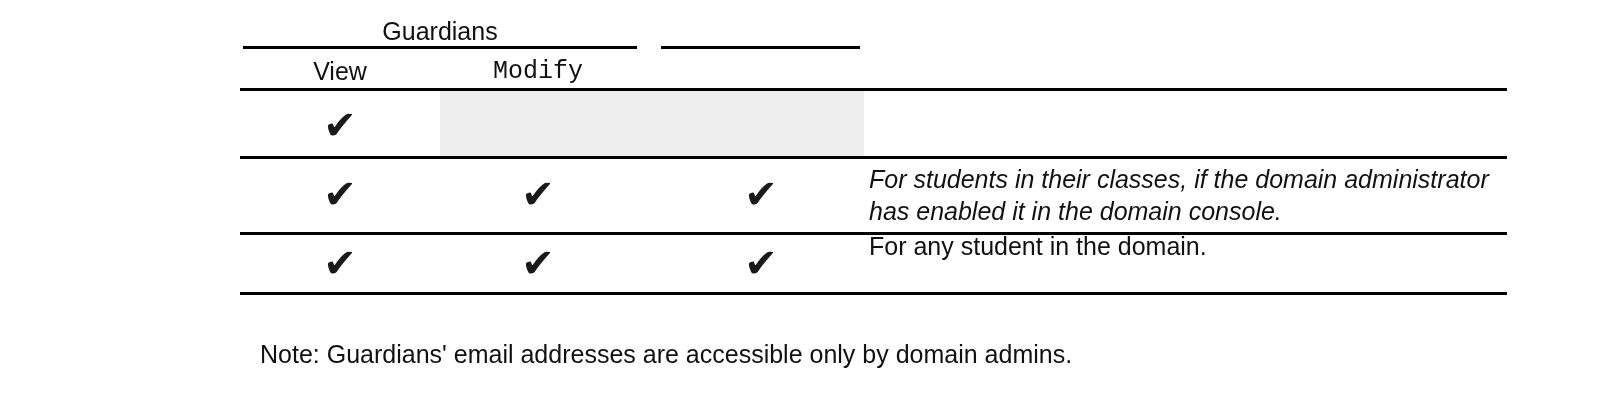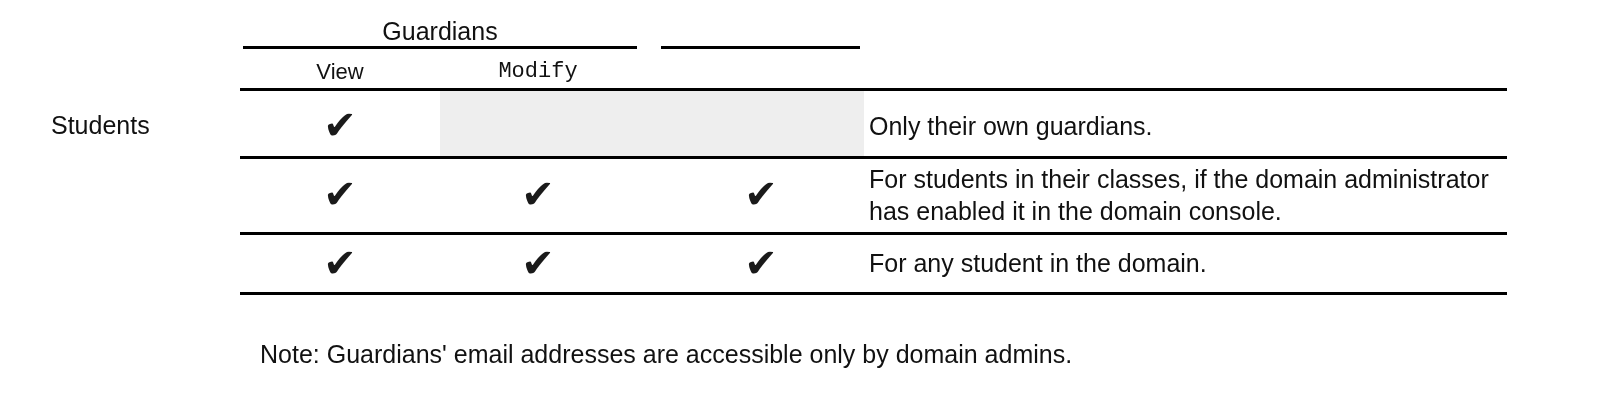--- a/index.html
+++ b/index.html
@@ -55,21 +55,21 @@
     font-size: 40px;
     line-height: 40px;
     transform: translateX(-50%);
     color: #1a1a1a;
     font-family: "DejaVu Sans", sans-serif;
     font-weight: 700;
   }
 
   
   .group-label { font-size: 25px; }
-  .col-label   { font-size: 22px; }
+  .col-label   { font-size: 25px; }
   .row-label   { font-size: 25px; }
   .desc        { font-size: 25px; line-height: 32px; }
   .note        { font-size: 25px; }
 </style>
 </head>
 <body>
 
 <div id="page">
 
   <div class="txt center group-label" style="left:440px; top:16px;">Guardians</div>
@@ -81,49 +81,47 @@
 
   <div class="txt center col-label" style="left:340px; top:56px;">View</div>
 
   <div class="txt center col-label" style="left:538px; top:56px;font-family:Liberation Mono, monospace;">Modify</div>
 
 
   <div class="rule" style="left:240px; top:88px; width:1267px; height:3px;"></div>
 
   <div class="shade" style="left:440px; top:91px; width:424px; height:65px;"></div>
 
-  <div class="txt row-label" style="left:51px; top:110px;">Students</div>
 
   <div class="check" style="left:340px; top:105px;">✔</div>
 
   <div class="check" style="left:538px; top:105px;"></div>
 
   <div class="check" style="left:761px; top:105px;"></div>
 
-  <div class="txt wrap desc" style="left:869px; top:110px; width:640px;">Only their own guardians.</div>
 
   <div class="rule" style="left:240px; top:156px; width:1267px; height:3px;"></div>
 
 
   <div class="check" style="left:340px; top:174px;">✔</div>
 
   <div class="check" style="left:538px; top:174px;">✔</div>
 
   <div class="check" style="left:761px; top:174px;">✔</div>
 
-  <div class="txt wrap desc" style="left:869px; top:163px; width:645px;">For students in their classes, if the domain administrator has enabled it in the domain console.</div>
+  <div class="txt wrap desc" style="left:869px; top:163px; width:645px;font-style:italic;">For students in their classes, if the domain administrator has enabled it in the domain console.</div>
 
   <div class="rule" style="left:240px; top:232px; width:1267px; height:3px;"></div>
 
 
   <div class="check" style="left:340px; top:243px;">✔</div>
 
   <div class="check" style="left:538px; top:243px;">✔</div>
 
   <div class="check" style="left:761px; top:243px;">✔</div>
 
-  <div class="txt wrap desc" style="left:869px; top:247px; width:640px;">For any student in the domain.</div>
+  <div class="txt wrap desc" style="left:869px; top:230px; width:640px;">For any student in the domain.</div>
 
   <div class="rule" style="left:240px; top:292px; width:1267px; height:3px;"></div>
 
   <div class="txt note" style="left:247px; top:339px;margin-left:13px;">Note: Guardians' email addresses are accessible only by domain admins.</div>
 
 </div>
 
 </body></html>

